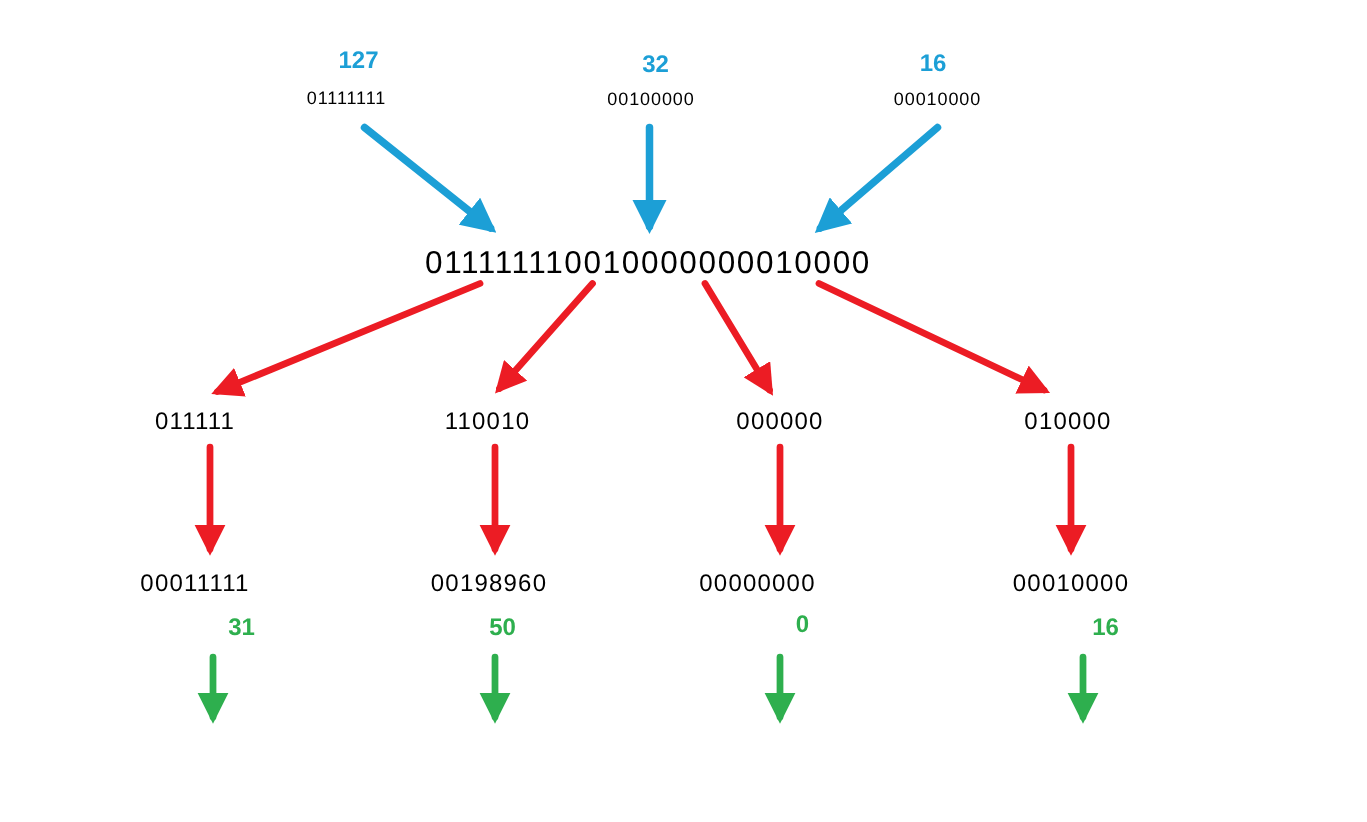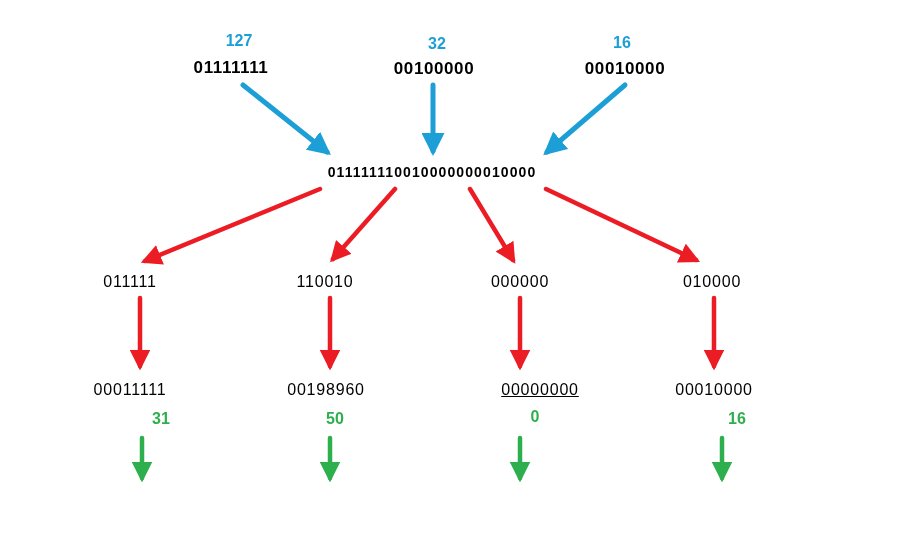--- a/index.html
+++ b/index.html
@@ -9,23 +9,23 @@
     background:#ffffff;
     font-family:"Liberation Sans","DejaVu Sans",sans-serif;
     overflow:hidden;
   }
   .lbl{
     position:absolute;
     transform:translateX(-50%);
     white-space:nowrap;
     color:#000;
   }
-  .bin{font-size:17px;letter-spacing:0.6px;font-weight:700;}
+  .bin{font-size:12px;letter-spacing:0.6px;font-weight:400;}
   .bin6,.bin8{font-size:16px;letter-spacing:0.8px;font-weight:500;}
-  .combined{font-size:14px;letter-spacing:1.1px;font-weight:700;}
+  .combined{font-size:21px;letter-spacing:1.1px;font-weight:400;}
   .num-blue{font-size:16px;font-weight:bold;color:var(--blue);}
   .num-green{font-size:16px;font-weight:bold;color:var(--green);margin-left:15px;}
   .chr-green{font-size:17px;font-weight:bold;color:var(--green);}
   .watermark{
     position:absolute;
     right:5px;top:516px;
     transform:none;
     font-size:14px;
     color:var(--wm);
     letter-spacing:0.4px;
@@ -87,21 +87,21 @@
 
   <span class="lbl combined" style="left:432px;top:164px;">011111110010000000010000</span>
 
   <span class="lbl bin6" style="left:130px;top:273px;">011111</span>
   <span class="lbl bin6" style="left:325px;top:273px;">110010</span>
   <span class="lbl bin6" style="left:520px;top:273px;">000000</span>
   <span class="lbl bin6" style="left:712px;top:273px;">010000</span>
 
   <span class="lbl bin8" style="left:130px;top:381px;">00011111</span>
   <span class="lbl bin8" style="left:326px;top:381px;">00198960</span>
-  <span class="lbl bin8" style="left:540px;top:381px;text-decoration:underline;">00000000</span>
+  <span class="lbl bin8" style="left:505px;top:381px;">00000000</span>
   <span class="lbl bin8" style="left:714px;top:381px;">00010000</span>
 
   <span class="lbl num-green" style="left:146px;top:410px;">31</span>
   <span class="lbl num-green" style="left:320px;top:410px;">50</span>
   <span class="lbl num-green" style="left:520px;top:408px;">0</span>
   <span class="lbl num-green" style="left:722px;top:410px;">16</span>
 
   <span class="lbl chr-green" style="left:140px;top:492px;">f</span>
   <span class="lbl chr-green" style="left:330px;top:493px;">y</span>
   <span class="lbl chr-green" style="left:520px;top:495px;">A</span>

